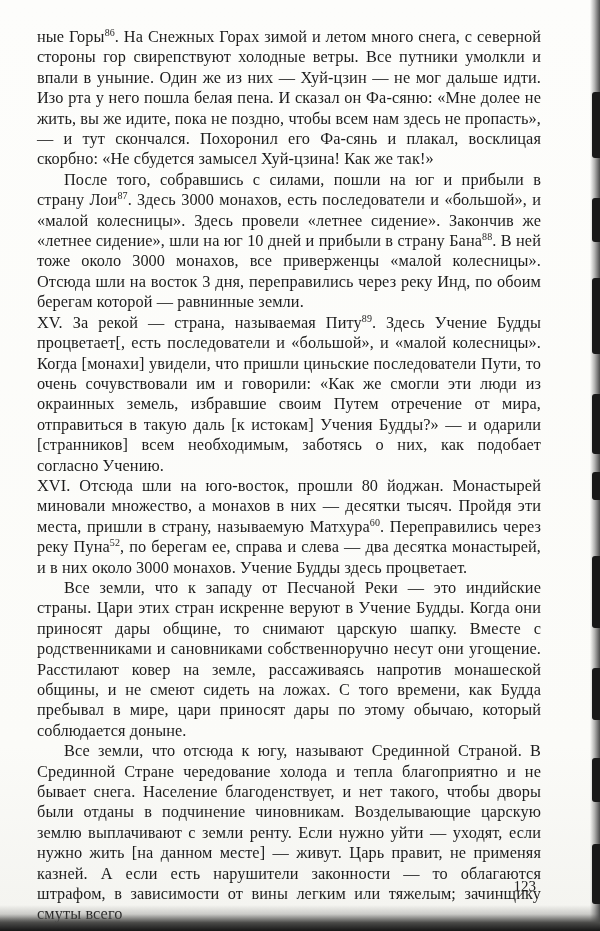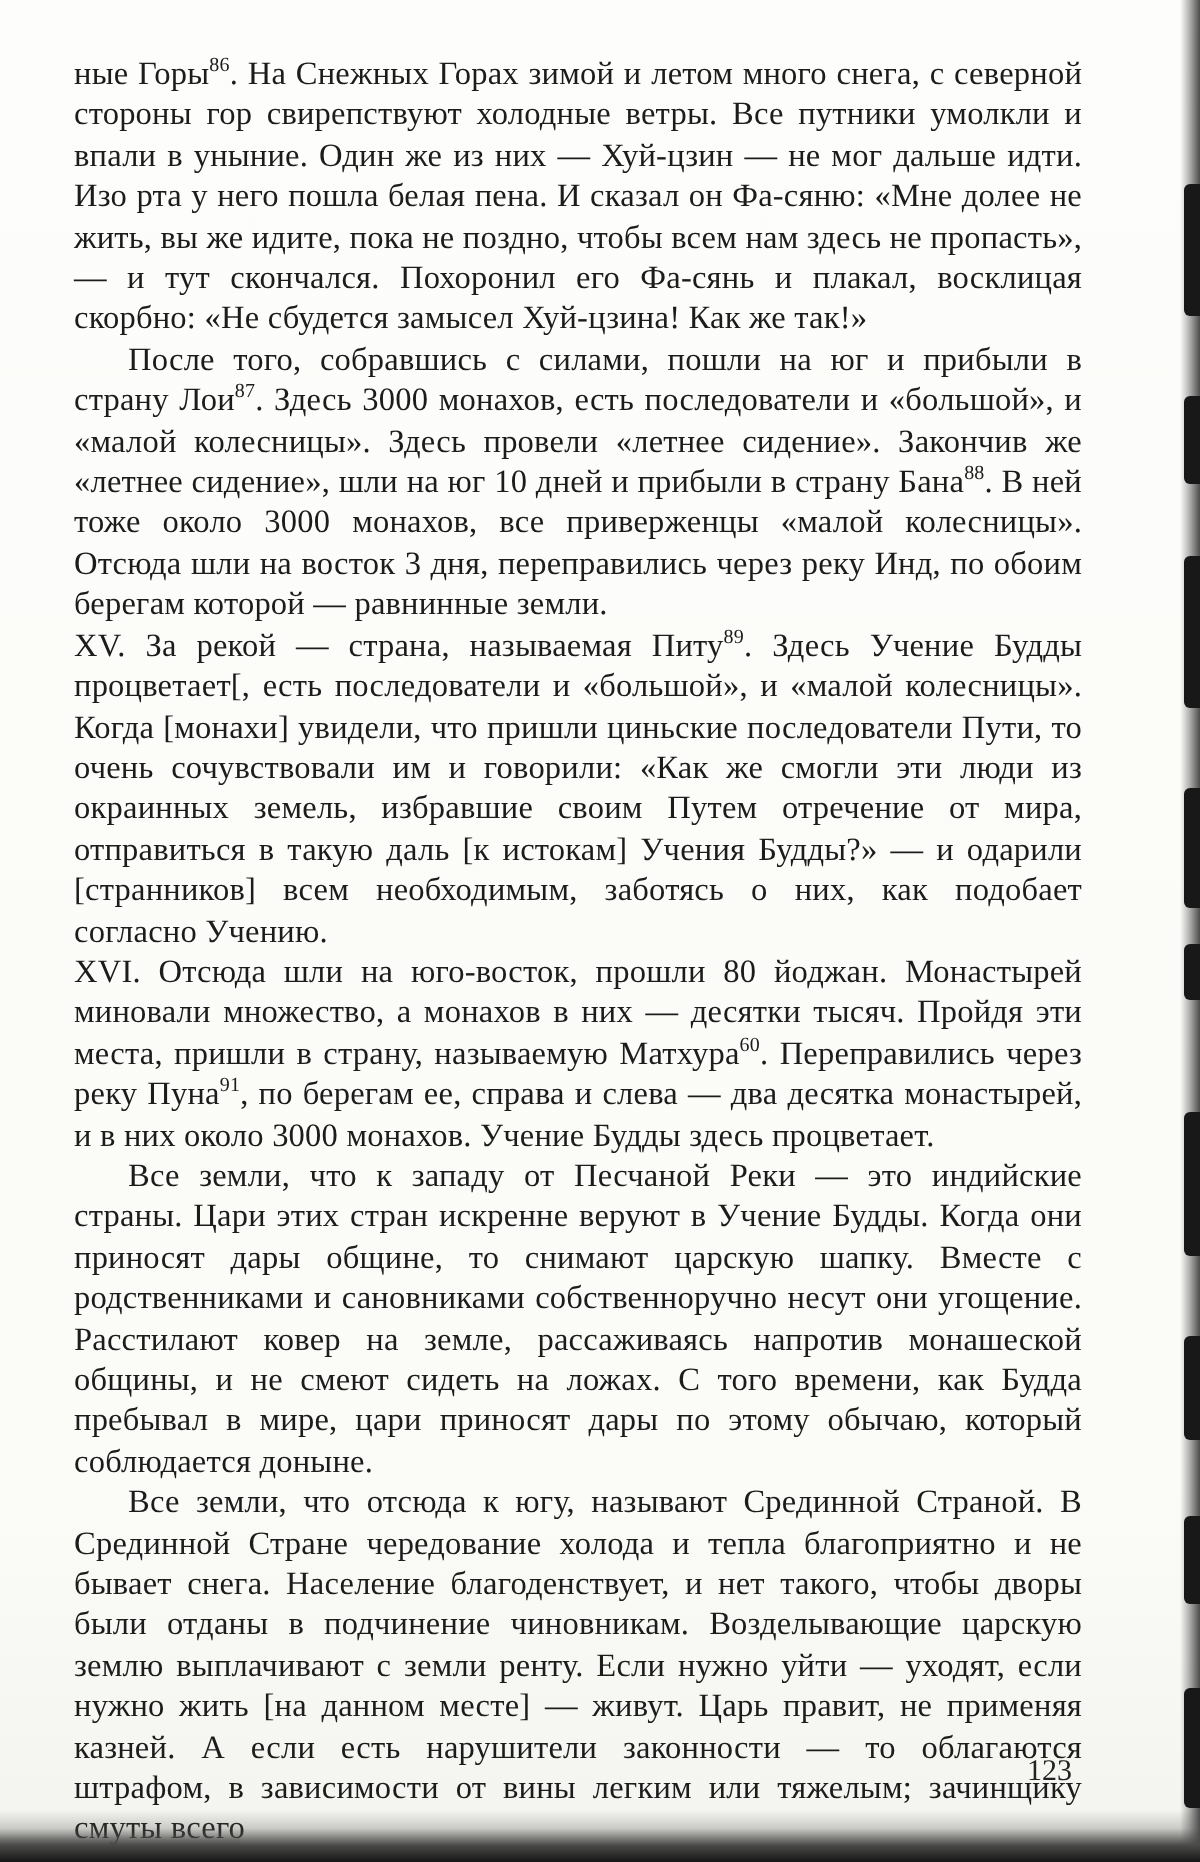--- a/index.html
+++ b/index.html
@@ -80,21 +80,21 @@
 </style>
 </head>
 <body>
 
 <div class="page">
 
   <div class="text-block" id="text-block">
       <p class="para">ные Горы<sup>86</sup>. На Снежных Горах зимой и летом много снега, с северной стороны гор свирепствуют холодные ветры. Все путники умолкли и впали в уныние. Один же из них — Хуй-цзин — не мог дальше идти. Изо рта у него пошла белая пена. И сказал он Фа-сяню: «Мне долее не жить, вы же идите, пока не поздно, чтобы всем нам здесь не пропасть», — и тут скончался. Похоронил его Фа-сянь и плакал, восклицая скорбно: «Не сбудется замысел Хуй-цзина! Как же так!»</p>
       <p class="para indent">После того, собравшись с силами, пошли на юг и прибыли в страну Лои<sup>87</sup>. Здесь 3000 монахов, есть последователи и «большой», и «малой колесницы». Здесь провели «летнее сидение». Закончив же «летнее сидение», шли на юг 10 дней и прибыли в страну Бана<sup>88</sup>. В ней тоже около 3000 монахов, все приверженцы «малой колесницы». Отсюда шли на восток 3 дня, переправились через реку Инд, по обоим берегам которой — равнинные земли.</p>
       <p class="para">XV. За рекой — страна, называемая Питу<sup>89</sup>. Здесь Учение Будды процветает[, есть последователи и «большой», и «малой колесницы». Когда [монахи] увидели, что пришли циньские последователи Пути, то очень сочувствовали им и говорили: «Как же смогли эти люди из окраинных земель, избравшие своим Путем отречение от мира, отправиться в такую даль [к истокам] Учения Будды?» — и одарили [странников] всем необходимым, заботясь о них, как подобает согласно Учению.</p>
-      <p class="para">XVI. Отсюда шли на юго-восток, прошли 80 йоджан. Монастырей миновали множество, а монахов в них — десятки тысяч. Пройдя эти места, пришли в страну, называемую Матхура<sup>60</sup>. Переправились через реку Пуна<sup>91</sup>, по берегам ее, справа и слева — два десятка монастырей, и в них около 3000 монахов. Учение Будды здесь процветает.</p>
+      <p class="para">XVI. Отсюда шли на юго-восток, прошли 80 йоджан. Монастырей миновали множество, а монахов в них — десятки тысяч. Пройдя эти места, пришли в страну, называемую Матхура<sup>60</sup>. Переправились через реку Пуна<sup>52</sup>, по берегам ее, справа и слева — два десятка монастырей, и в них около 3000 монахов. Учение Будды здесь процветает.</p>
       <p class="para indent">Все земли, что к западу от Песчаной Реки — это индийские страны. Цари этих стран искренне веруют в Учение Будды. Когда они приносят дары общине, то снимают царскую шапку. Вместе с родственниками и сановниками собственноручно несут они угощение. Расстилают ковер на земле, рассаживаясь напротив монашеской общины, и не смеют сидеть на ложах. С того времени, как Будда пребывал в мире, цари приносят дары по этому обычаю, который соблюдается доныне.</p>
       <p class="para indent">Все земли, что отсюда к югу, называют Срединной Страной. В Срединной Стране чередование холода и тепла благоприятно и не бывает снега. Население благоденствует, и нет такого, чтобы дворы были отданы в подчинение чиновникам. Возделывающие царскую землю выплачивают с земли ренту. Если нужно уйти — уходят, если нужно жить [на данном месте] — живут. Царь правит, не применяя казней. А если есть нарушители законности — то облагаются штрафом, в зависимости от вины легким или тяжелым; зачинщику смуты всего</p>
     </div>
 
   <div class="page-number">123</div>
 
   <div class="edge-right"></div>
   <div class="blob b1"></div>
   <div class="blob b2"></div>
   <div class="blob b3"></div>

